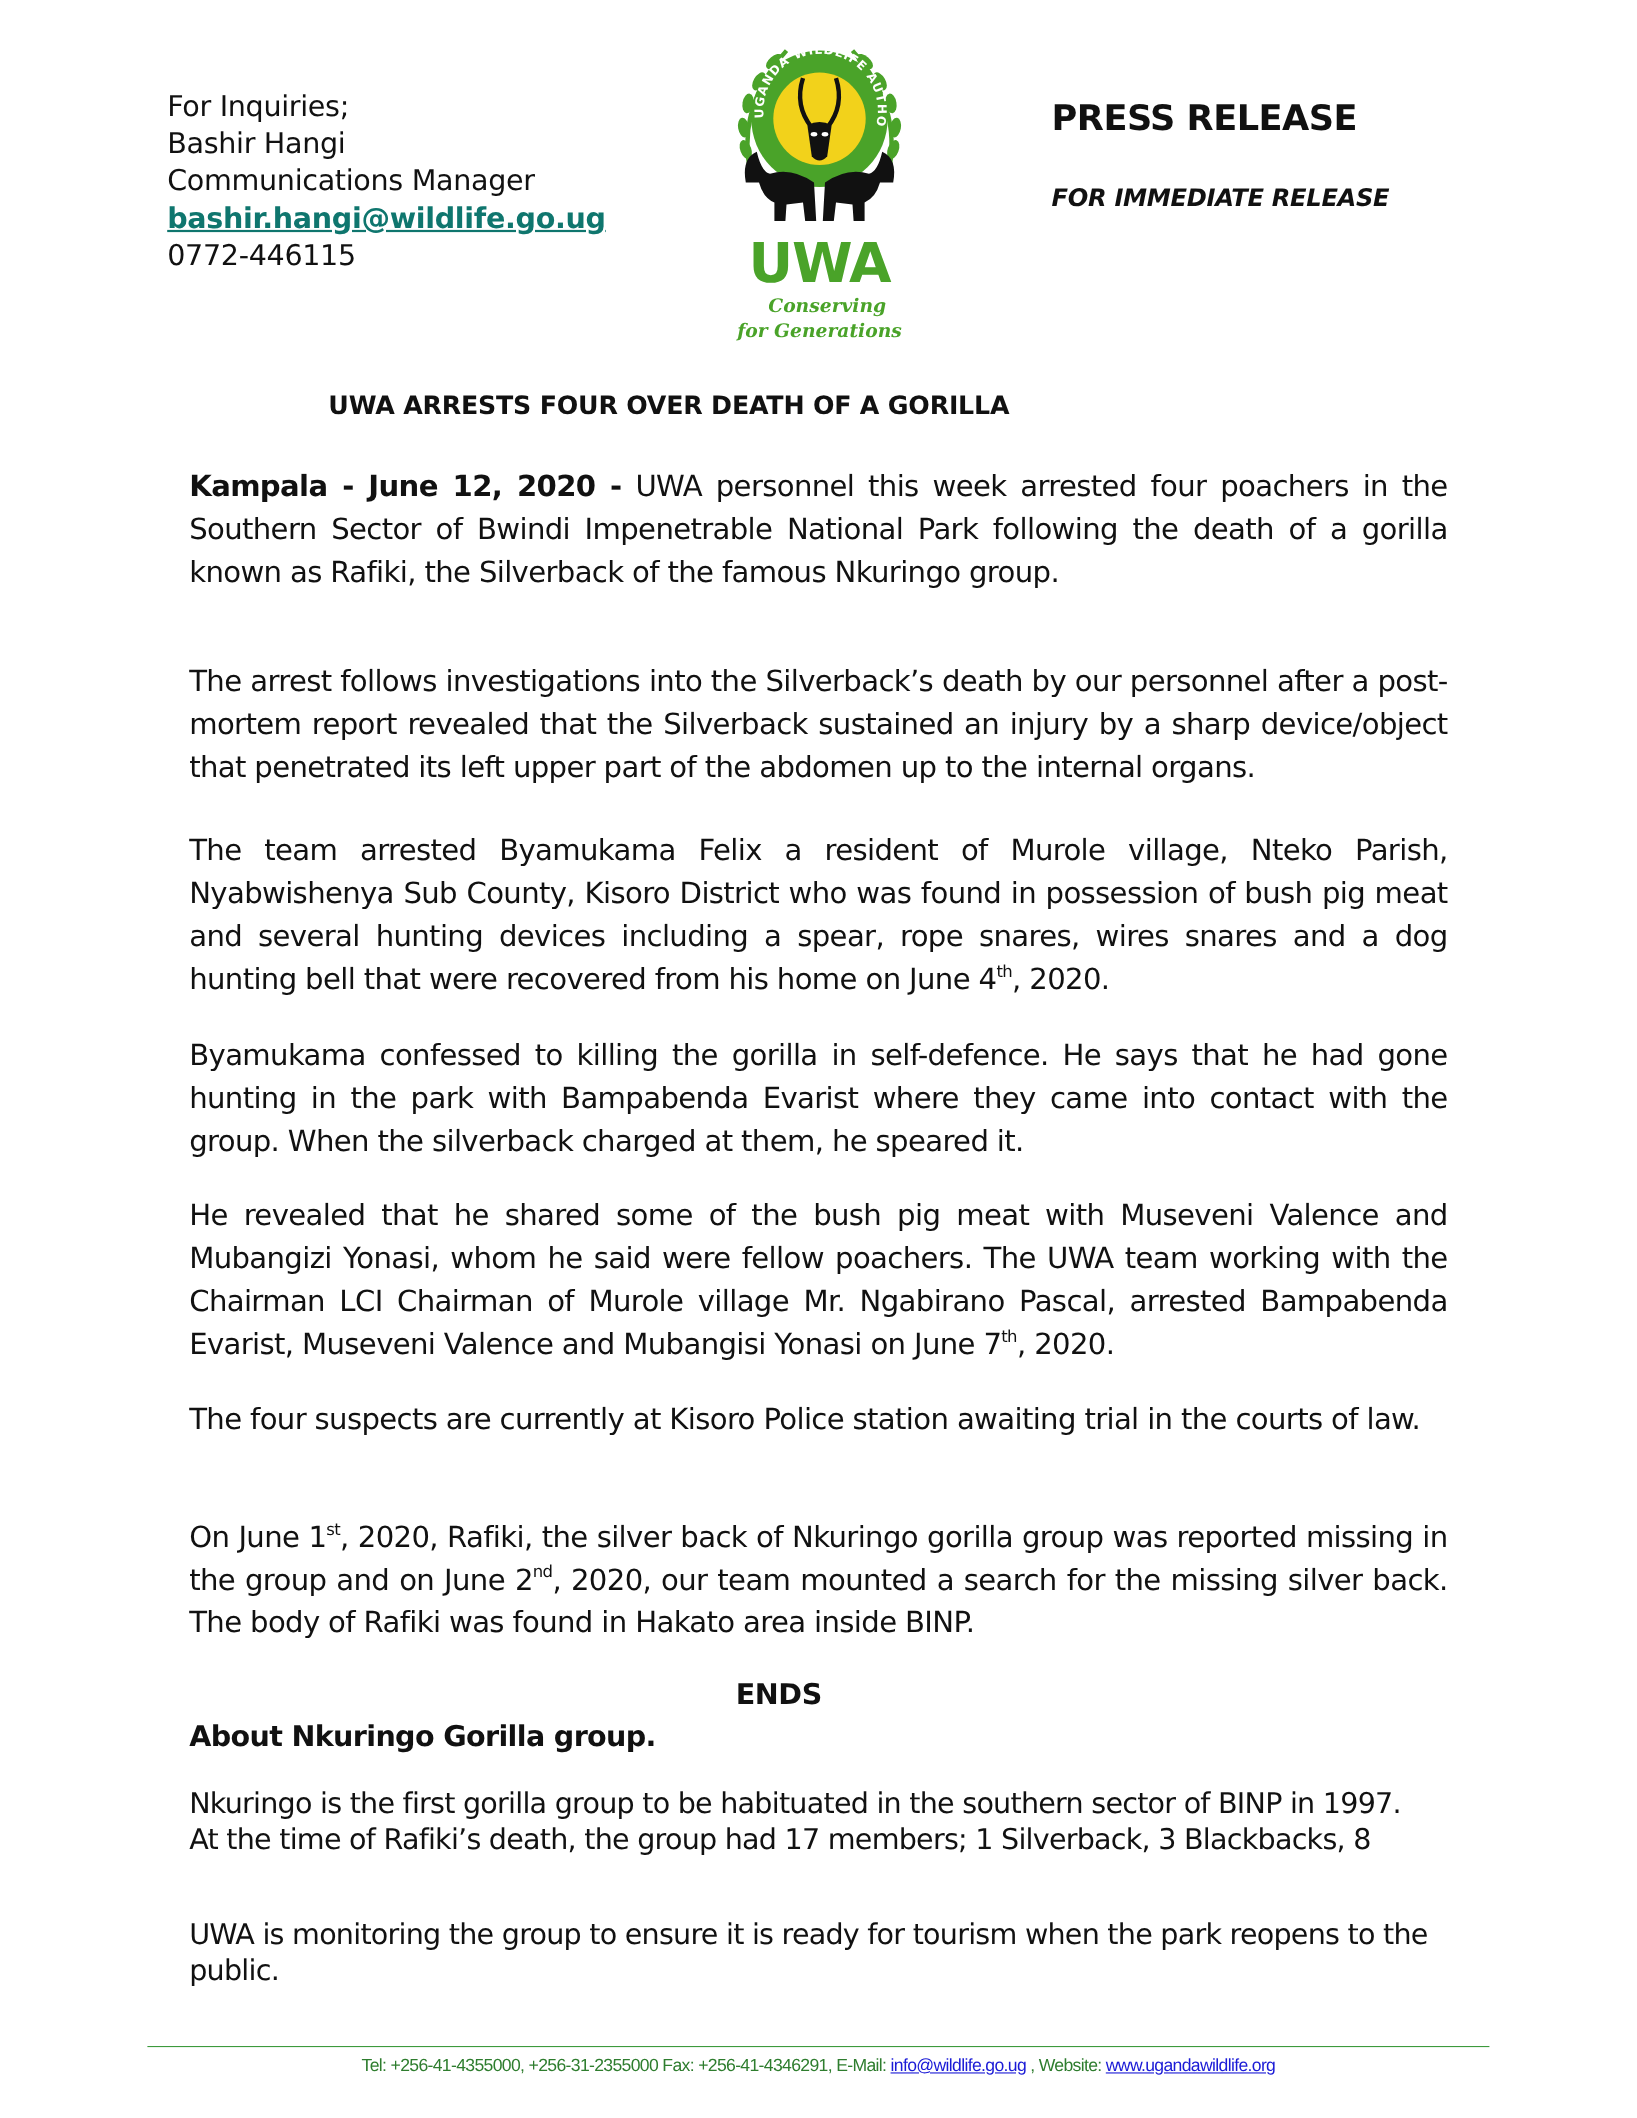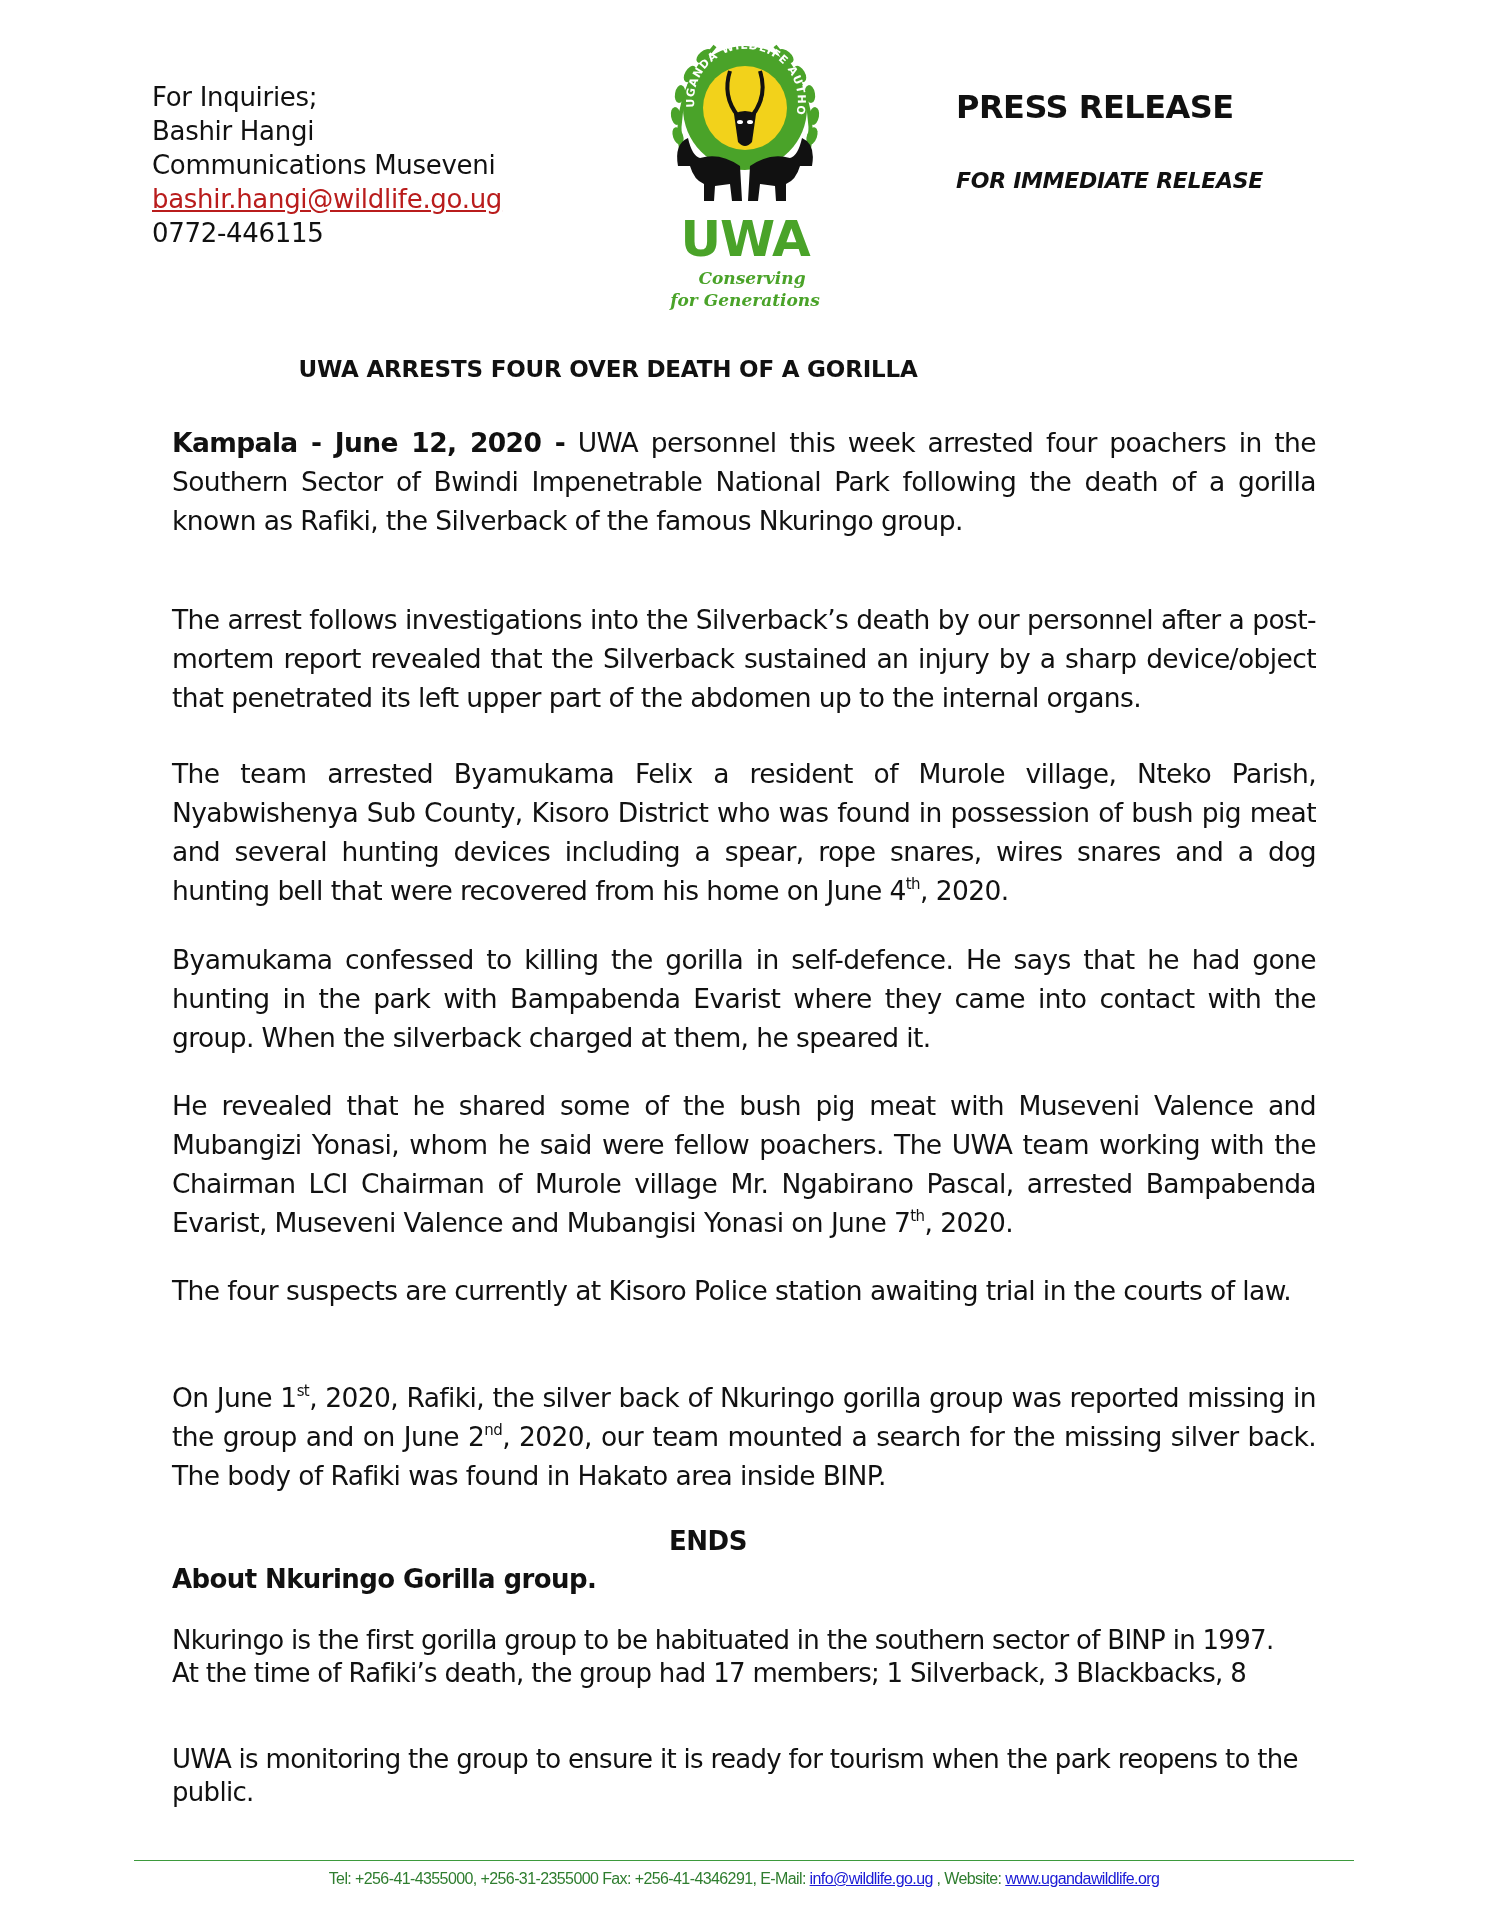--- a/index.html
+++ b/index.html
@@ -5,21 +5,21 @@
   html, body { margin: 0; padding: 0; background: #ffffff; }
   body {
     width: 1488px; height: 1925px; position: relative; overflow: hidden;
     font-family: "DejaVu Sans", sans-serif; color: #111111;
   }
   .contact {
     position: absolute; left: 152px; top: 80px;
     font-size: 26px; line-height: 34px; letter-spacing: -0.3px;
   }
   .contact div { white-space: nowrap; }
-  .contact a { color: #b91c1c; text-decoration: underline; }
+  .contact a { color: #0f766e; text-decoration: underline; font-weight: bold; }
 
   .logo { position: absolute; left: 660px; top: 16px; width: 170px; height: 300px; }
 
   .press {
     position: absolute; left: 956px; top: 88px;
     font-size: 32px; font-weight: bold; letter-spacing: -0.5px;
   }
   .immediate {
     position: absolute; left: 956px; top: 168px;
     font-size: 22px; font-weight: bold; font-style: italic; letter-spacing: -0.3px;
@@ -75,21 +75,21 @@
     color: #2e7d2e; letter-spacing: -0.6px;
   }
   .footer a { color: #1a1ad6; text-decoration: underline; }
 </style>
 </head>
 <body>
 
 <div class="contact">
   <div>For Inquiries;</div>
   <div>Bashir Hangi</div>
-  <div>Communications Museveni</div>
+  <div>Communications Manager</div>
   <div><a>bashir.hangi@wildlife.go.ug</a></div>
   <div>0772-446115</div>
 </div>
 
 <div class="logo">
   <svg width="170" height="300" viewBox="0 0 170 300">
     <defs>
       <path id="ringPath" d="M 35 95 A 52 52 0 1 1 137 95"></path>
     </defs>
 

